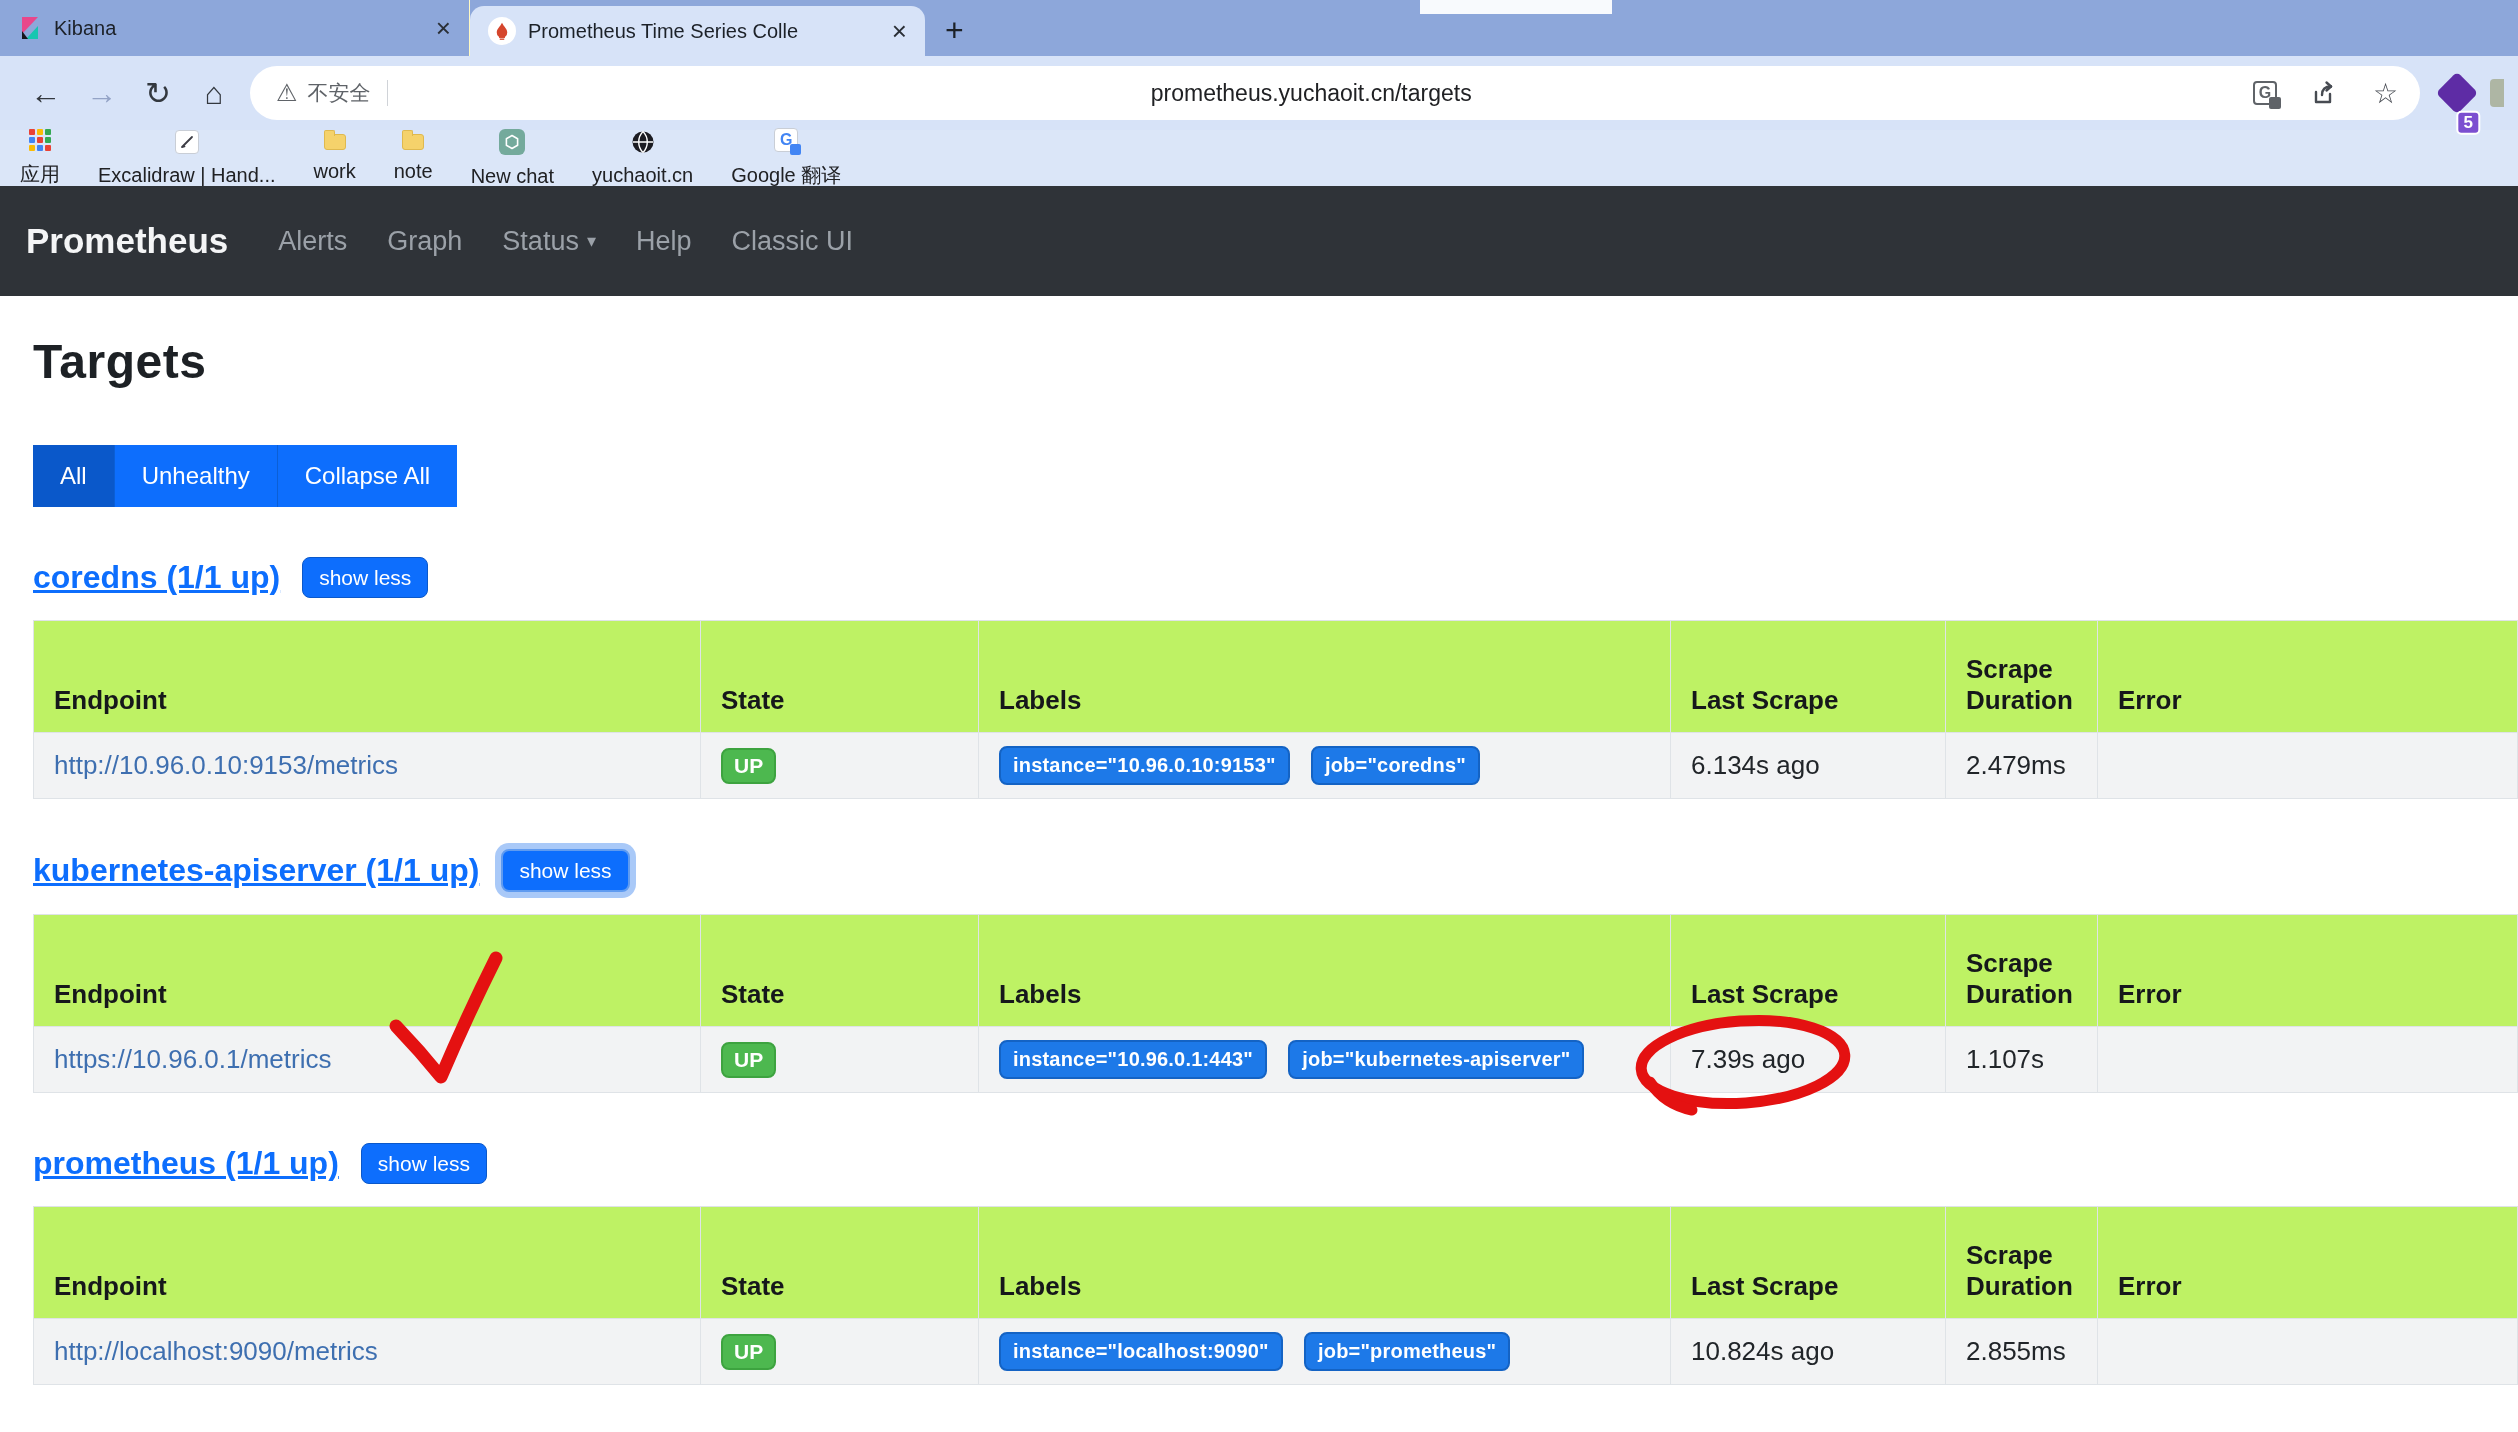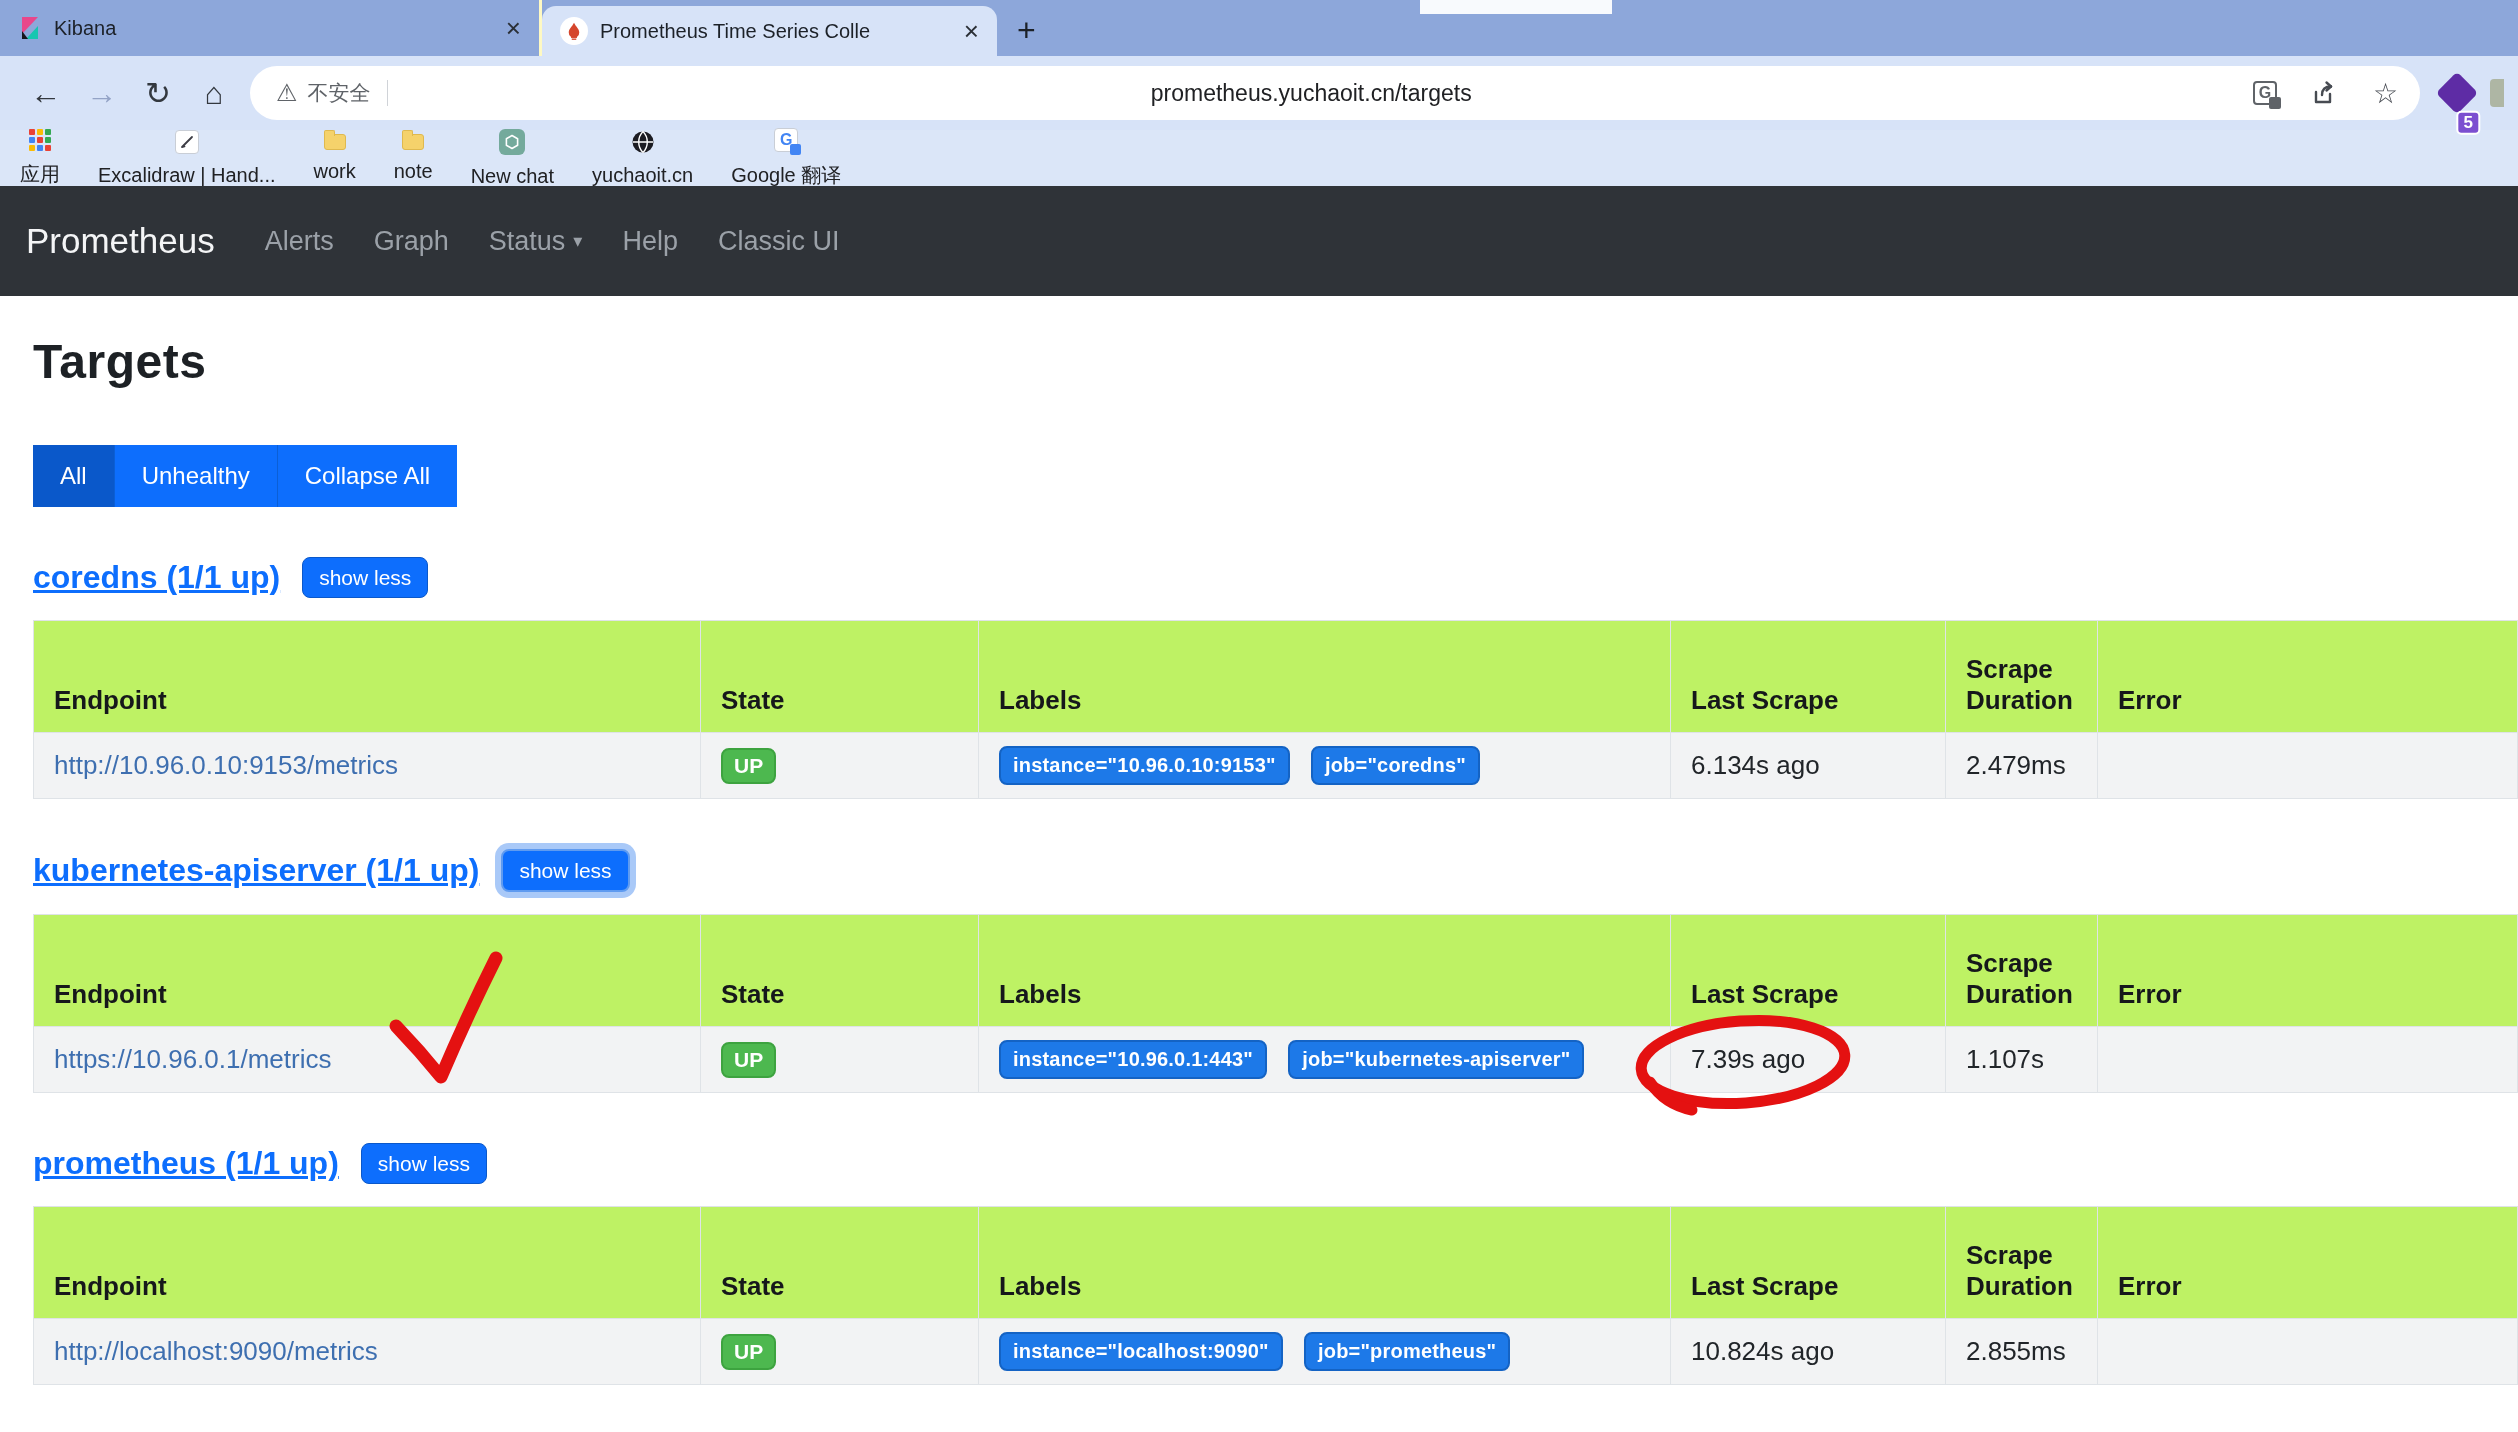--- a/index.html
+++ b/index.html
@@ -12,21 +12,21 @@
     color:#212529;
   }
 
   
   .tabstrip {
     height:56px; background:#8da7da; display:flex; align-items:flex-end; position:relative;
   }
   .tab {
     display:flex; align-items:center; gap:12px; height:56px; padding:0 16px 0 18px;
   }
-  .tab.inactive { width:542px; border-right:3px solid #fef9c3; }
+  .tab.inactive { width:470px; border-right:1px solid #fef9c3; }
   .tab.active {
     width:455px; background:#d7e3f8; border-radius:14px 14px 0 0; height:50px;
   }
   .tab-title { font-size:20px; color:#1c2128; white-space:nowrap; overflow:hidden; flex:1; }
   .tab-close { font-size:26px; color:#2a2f36; line-height:1; padding:0 2px; cursor:default; }
   .kibana-icon svg, .flame-icon svg { display:block; }
   .flame-icon {
     width:28px; height:28px; background:#fff; border-radius:50%;
     display:flex; align-items:center; justify-content:center; flex:none;
   }
@@ -91,21 +91,21 @@
   .gpt-icon { width:26px; height:26px; border-radius:6px; background:#74aa9c; display:flex; align-items:center; justify-content:center; }
   .globe-icon { width:24px; height:24px; }
   .bm-gt { width:24px; height:24px; background:#fff; border:1px solid #c9ced6; border-radius:4px;
     color:#4285f4; font-weight:bold; font-size:16px; display:flex; align-items:center; justify-content:center; position:relative; }
   .bm-gt::after { content:""; position:absolute; right:-4px; bottom:-4px; width:11px; height:11px; background:#4285f4; border-radius:2px; }
 
   
   .promnav {
     height:110px; background:#2f3338; display:flex; align-items:center; padding:0 26px; gap:8px;
   }
-  .brand { font-size:35px; color:#f4f5f6; margin-right:26px; }
+  .brand { font-size:35px; color:#f4f5f6; margin-right:26px;font-weight:bold; }
   .promnav-item { font-size:27px; color:#9ba1a8; padding:0 16px; display:flex; align-items:center; gap:8px; }
   .caret { font-size:18px; color:#9ba1a8; }
 
   
   .content { padding:0 0 0 33px; position:relative; }
   h1.page-title { font-size:48px; font-weight:600; color:#1d2125; margin-top:38px; letter-spacing:0.5px; }
 
   .filter-group { display:inline-flex; margin-top:56px; border-radius:0; overflow:hidden; }
   .filter-btn {
     height:62px; border:none; color:#fff; font-size:24px; font-family:inherit;

